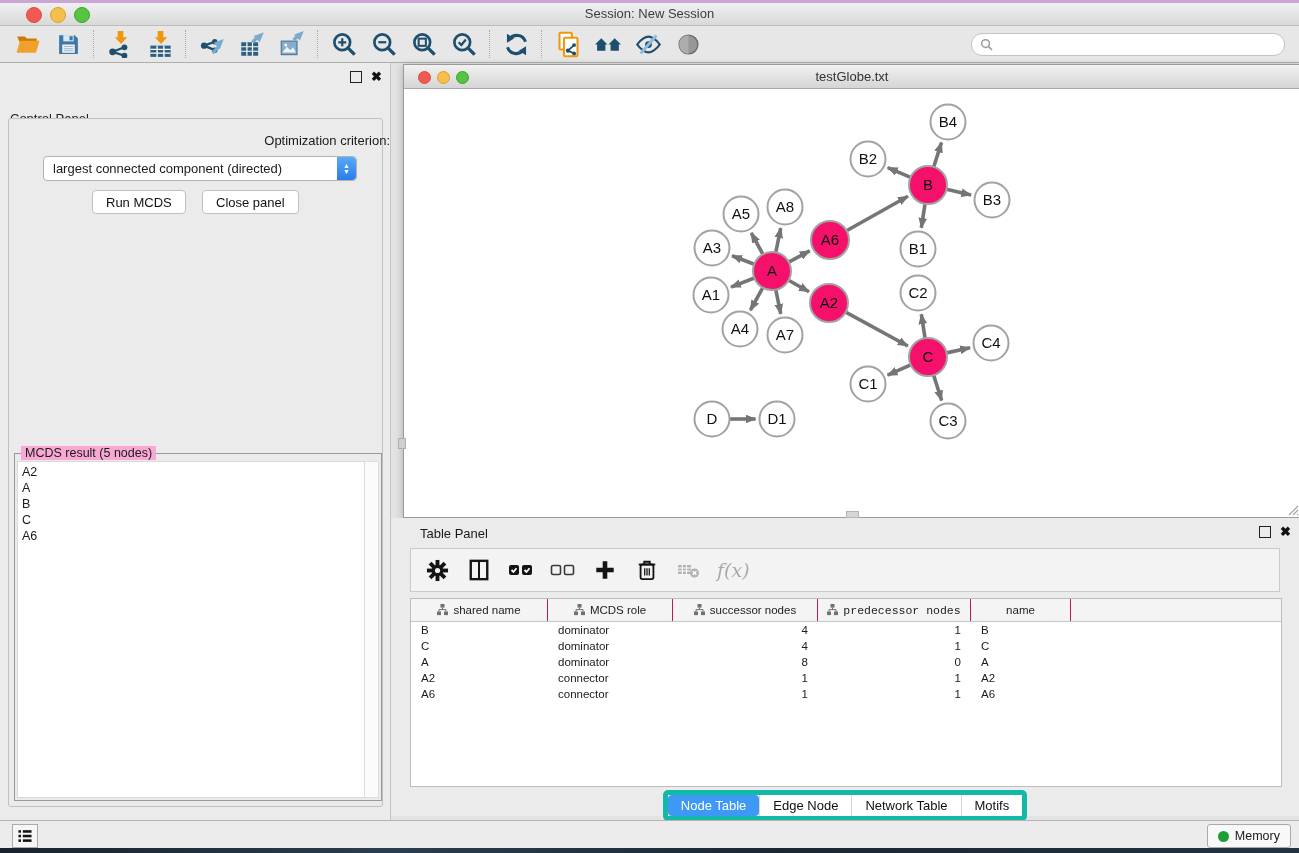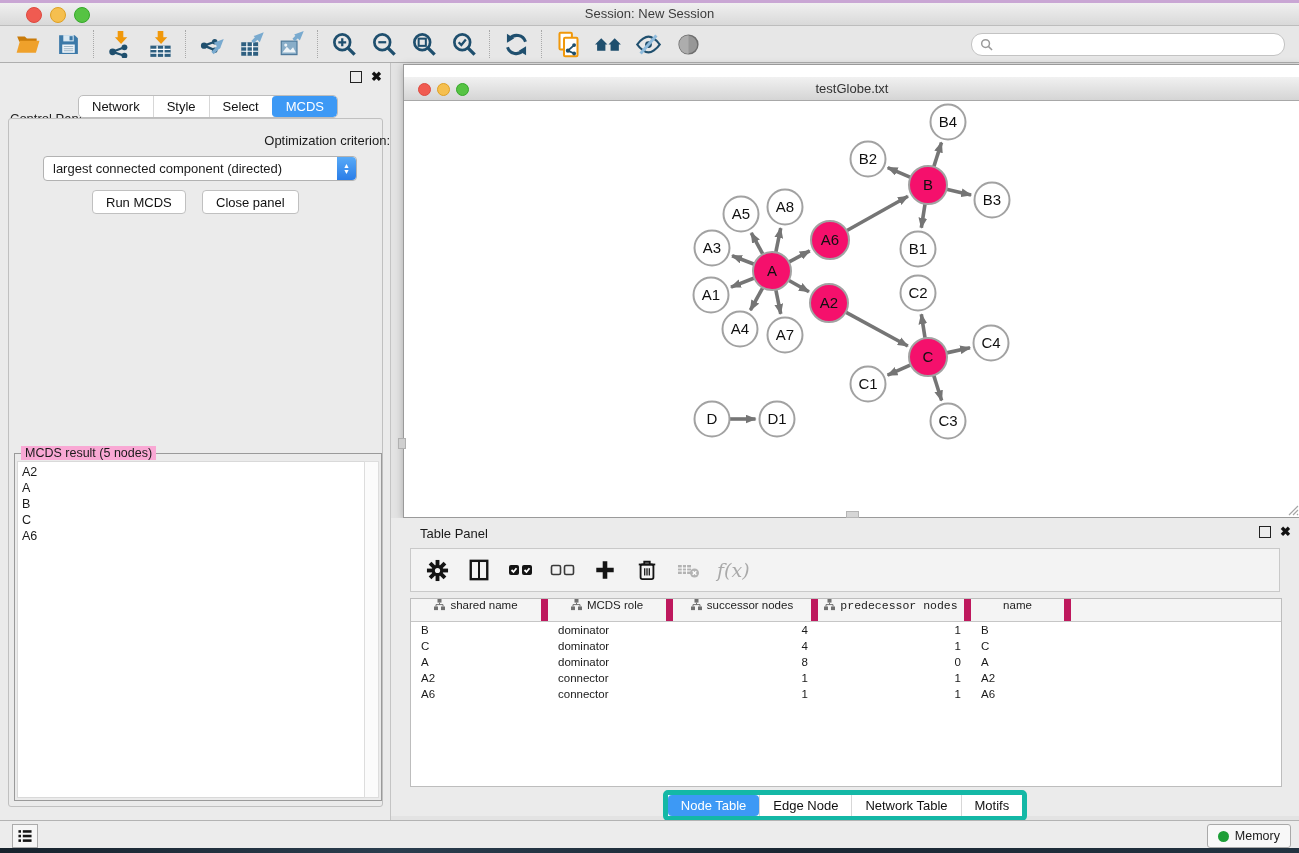--- a/index.html
+++ b/index.html
@@ -52,41 +52,41 @@
   #result-group{position:absolute;left:14px;top:390px;width:366px;height:346px;border:1px solid #9a9a9a;}
   #result-title{position:absolute;left:6px;top:-8px;background:#f9a8d4;padding:0 4px;font-size:12.5px;}
   #result-list{position:absolute;left:2px;top:7px;right:15px;bottom:2px;background:#fff;
                border:1px solid #d9d9d9;padding:2px 0 0 4px;overflow:hidden;font-size:12.5px;}
   #result-scroll{position:absolute;right:2px;top:7px;width:13px;bottom:2px;background:#fbfbfb;border:1px solid #ddd;}
   .result-item{line-height:16px;}
 
   
   #net-window{left:403px;top:64px;width:896px;height:452px;background:#fff;
               border:1px solid #9a9a9a;box-shadow:0 2px 8px rgba(0,0,0,.25);}
-  #net-titlebar{position:absolute;left:0;top:12px;right:0;height:23px;
+  #net-titlebar{position:absolute;left:0;top:0;right:0;height:23px;
                 background:linear-gradient(#f1f1f1,#d5d5d5);border-bottom:1px solid #a8a8a8;}
   #net-titlebar .lights{left:14px;top:6px;gap:6px;}
   #net-titlebar .light{width:11px;height:11px;}
   #net-title{width:100%;text-align:center;line-height:23px;color:#333;font-size:13px;}
   #graph-svg{position:absolute;left:0;top:24px;}
   #net-left-nub{position:absolute;left:-6px;top:373px;width:6px;height:9px;background:#cfcfcf;border:1px solid #b0b0b0;}
   #net-bottom-nub{position:absolute;left:442px;bottom:-1px;width:11px;height:5px;background:#d6d6d6;border:1px solid #b5b5b5;}
   #resize-grip{position:absolute;right:1px;bottom:1px;}
 
   
   #table-panel{left:391px;top:518px;width:908px;height:298px;background:#ebebeb;}
   #tp-header{position:absolute;left:29px;top:8px;}
   #tp-toolbar{position:absolute;left:19px;top:30px;width:870px;height:44px;background:#f3f3f3;
               border:1px solid #c9c9c9;display:flex;align-items:center;padding-left:12px;box-sizing:border-box;gap:14px;}
   .tpbtn{width:28px;height:28px;display:flex;align-items:center;justify-content:center;}
   .fx-label{font-family:"DejaVu Serif",serif;font-style:italic;font-size:19px;color:#a9a9a9;}
   #data-table{position:absolute;left:19px;top:80px;width:870px;height:187px;background:#fff;border:1px solid #bdbdbd;overflow:hidden;}
   #thead{display:flex;height:22px;background:#f4f4f4;border-bottom:1px solid #c6c6c6;align-items:center;}
-  .th{display:flex;justify-content:center;gap:5px;height:100%;
-      border-right:7px solid #be185d;font-size:11.5px;color:#222;box-sizing:border-box;}
+  .th{display:flex;align-items:center;justify-content:center;gap:5px;height:100%;
+      border-right:1px solid #be185d;font-size:11.5px;color:#222;box-sizing:border-box;}
   .tr{display:flex;height:16px;align-items:center;font-size:11.5px;}
   .td{box-sizing:border-box;padding:0 10px;white-space:nowrap;overflow:hidden;}
   .td.num{text-align:right;}
   #bottom-tabs{position:absolute;left:0;right:0;top:272px;display:flex;justify-content:center;}
   #bottom-tabs .bar{display:flex;border:5px solid #14b8a6;border-radius:5px;background:#fff;overflow:hidden;}
 
   
   #statusbar{left:0;top:820px;width:1299px;height:28px;background:#ececec;border-top:1px solid #b3b3b3;}
   #list-btn{position:absolute;left:12px;top:3px;width:24px;height:22px;background:#f6f6f6;
             border:1px solid #ababab;display:flex;align-items:center;justify-content:center;}
@@ -246,26 +246,20 @@
     <input id="search-input" placeholder="" style="">
   </div>
 </div>
 
 <div id="control-panel" class="abs">
   <div id="cp-header">Control Panel</div>
   <div class="panel-ctrls">
     <span class="float-box"></span>
     <span class="close-x">✖</span>
   </div>
-  <div id="cp-tabs">
-      <span class="seg">Network</span>
-      <span class="seg">Style</span>
-      <span class="seg">Select</span>
-      <span class="seg active">MCDS</span>
-    </div>
   <div id="cp-body"></div>
   <div id="opt-label">Optimization criterion:</div>
   <div id="criterion-select">
     <span class="val">largest connected component (directed)</span>
     <span class="stepper">
         <span>▲</span>
         <span>▼</span>
       </span>
   </div>
   <div class="mac-btn" id="run-btn">Run MCDS</div>

